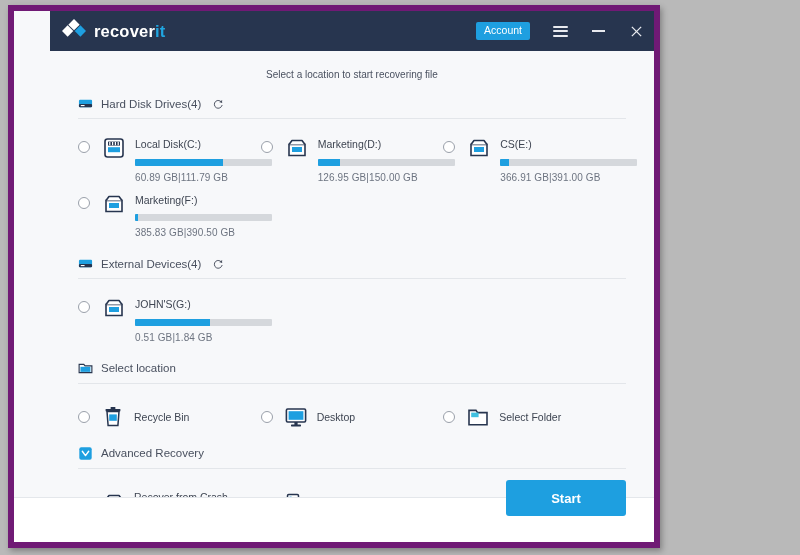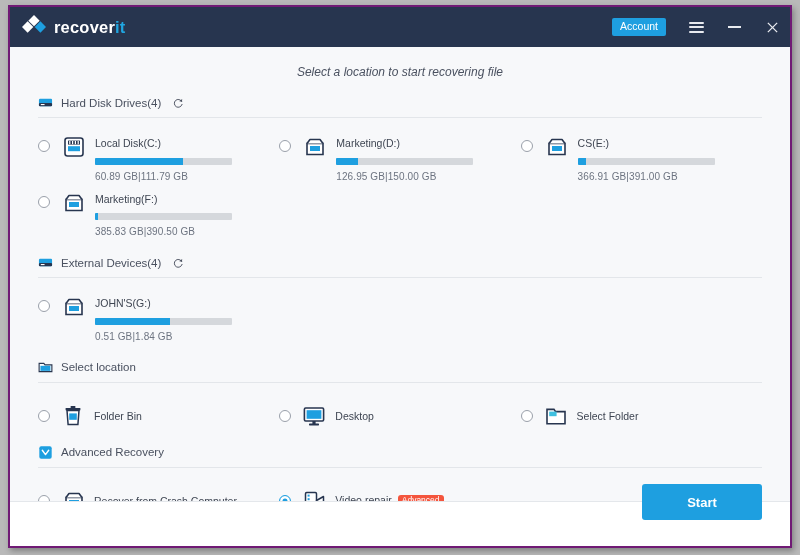--- a/index.html
+++ b/index.html
@@ -5,25 +5,26 @@
   * { box-sizing: border-box; margin: 0; padding: 0; }
   html, body {
     width: 800px; height: 555px;
     font-family: "Liberation Sans", sans-serif;
     background: #b9b9b9;
     overflow: hidden;
   }
   #app {
     position: absolute;
     left: 8px; top: 5px;
-    width: 784px; height: 543px;
+    width: 652px; height: 543px;
     background: #f7f8fa;
-    border: 2px solid #701a75;
+    border: 6px solid #701a75;
     box-shadow: 2px 3px 6px rgba(0,0,0,0.30);
     overflow: hidden;
+    padding-left: 36px;
   }
 
   
   .titlebar {
     height: 40px; background: #27354f;
     display: flex; align-items: center;
     padding: 0 10px 0 12px;
     position: relative;
   }
   .logo-wrap { display: flex; align-items: center; gap: 8px; }
@@ -42,23 +43,22 @@
     display: flex; align-items: center; justify-content: center;
     color: #e8eaef;
   }
   .hamb { width: 15px; height: 11px; display: flex; flex-direction: column; justify-content: space-between; }
   .hamb i { display: block; height: 2px; background: #e8eaef; border-radius: 1px; }
   .minm { width: 13px; height: 1.5px; background: #e8eaef; }
 
   
   .content { padding: 0 28px; height: 458px; position: relative; }
   .page-title {
-    text-align: center; font-size: 12px; color: #4a5160;
+    text-align: center; font-size: 10px; color: #4a5160;
     padding: 18px 0 16px;
-    font-style: italic;
   }
 
   .section-head {
     display: flex; align-items: center; gap: 8px;
     font-size: 11.5px; color: #49505f;
     padding-bottom: 7px;
     border-bottom: 1px solid #e3e6ea;
     margin-bottom: 4px;
   }
   .section-head .shicon { width: 15px; height: 15px; display: block; }
@@ -304,21 +304,21 @@
       <div class="cell loc">
         <span class="radio"></span>
         <span class="dicon">
           <svg viewBox="0 0 22 22" width="22" height="22">
             <path d="M5 5.5h12l-1.1 14H6.1z" fill="#ffffff" stroke="#27354f" stroke-width="1.5"></path>
             <rect x="3.6" y="3" width="14.8" height="2.4" rx="0.6" fill="#27354f"></rect>
             <rect x="8.6" y="1" width="4.8" height="2" rx="0.5" fill="#27354f"></rect>
             <rect x="7.2" y="8.4" width="7.6" height="6.4" fill="#1e9fe0"></rect>
           </svg>
         </span>
-        <span class="locname">Folder Bin</span>
+        <span class="locname">Recycle Bin</span>
       </div>
 
       <div class="cell loc">
         <span class="radio"></span>
         <span class="dicon">
           <svg viewBox="0 0 22 22" width="22" height="22">
             <rect x="1.4" y="3" width="19.2" height="13" rx="1.2" fill="#ffffff" stroke="#27354f" stroke-width="1.6"></rect>
             <rect x="3.6" y="5.2" width="14.8" height="8.6" fill="#1e9fe0"></rect>
             <rect x="9.4" y="16" width="3.2" height="3" fill="#27354f"></rect>
             <rect x="6" y="18.6" width="10" height="1.8" rx="0.6" fill="#27354f"></rect>

